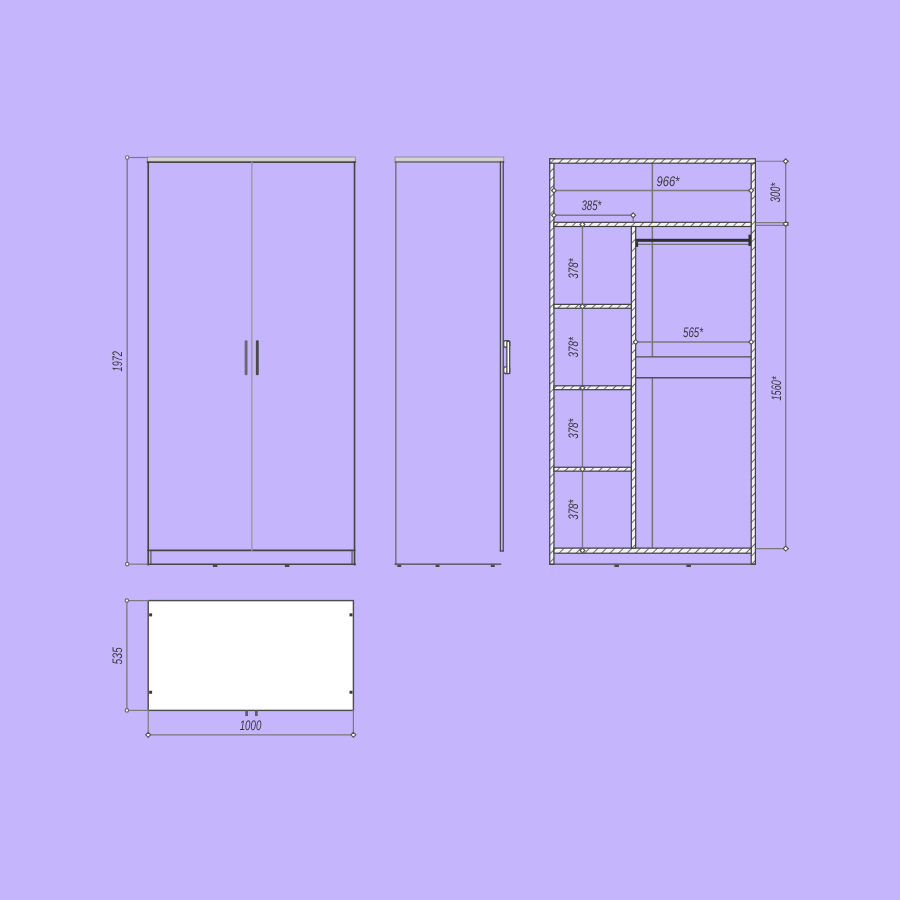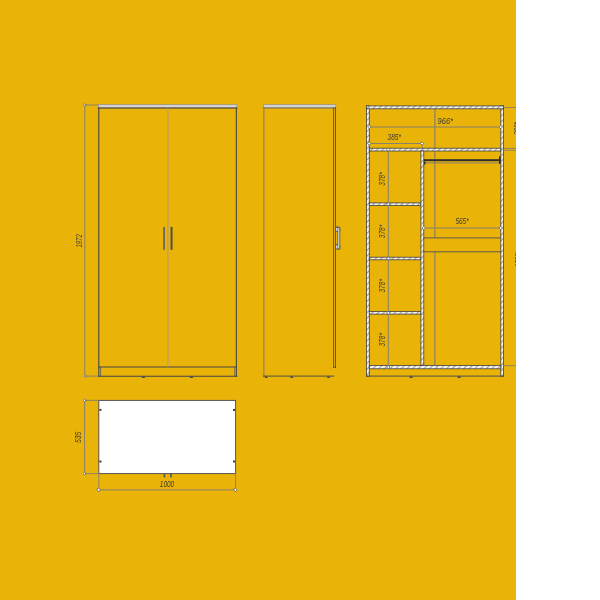--- a/index.html
+++ b/index.html
@@ -1,16 +1,16 @@
 <!DOCTYPE html>
 <html><head>
 <meta charset="utf-8">
 <style>
   html,body{margin:0;padding:0;background:#ffffff;}
-  #c{position:relative;width:516px;height:600px;background:#eab308;overflow:hidden;}
+  #c{position:relative;width:600px;height:600px;background:#c4b5fd;overflow:hidden;}
   svg{position:absolute;left:0;top:0;}
   text{font-family:"Liberation Sans",sans-serif;font-style:italic;fill:#3a3a3a;}
 </style>
 </head>
 <body>
 <div id="c">
 <svg width="600" height="600" viewBox="0 0 600 600">
 <defs>
   <pattern id="h" width="4.0" height="4.0" patternUnits="userSpaceOnUse" patternTransform="rotate(45)">
     <rect width="4.0" height="4.0" fill="#f3f3f3"></rect>

